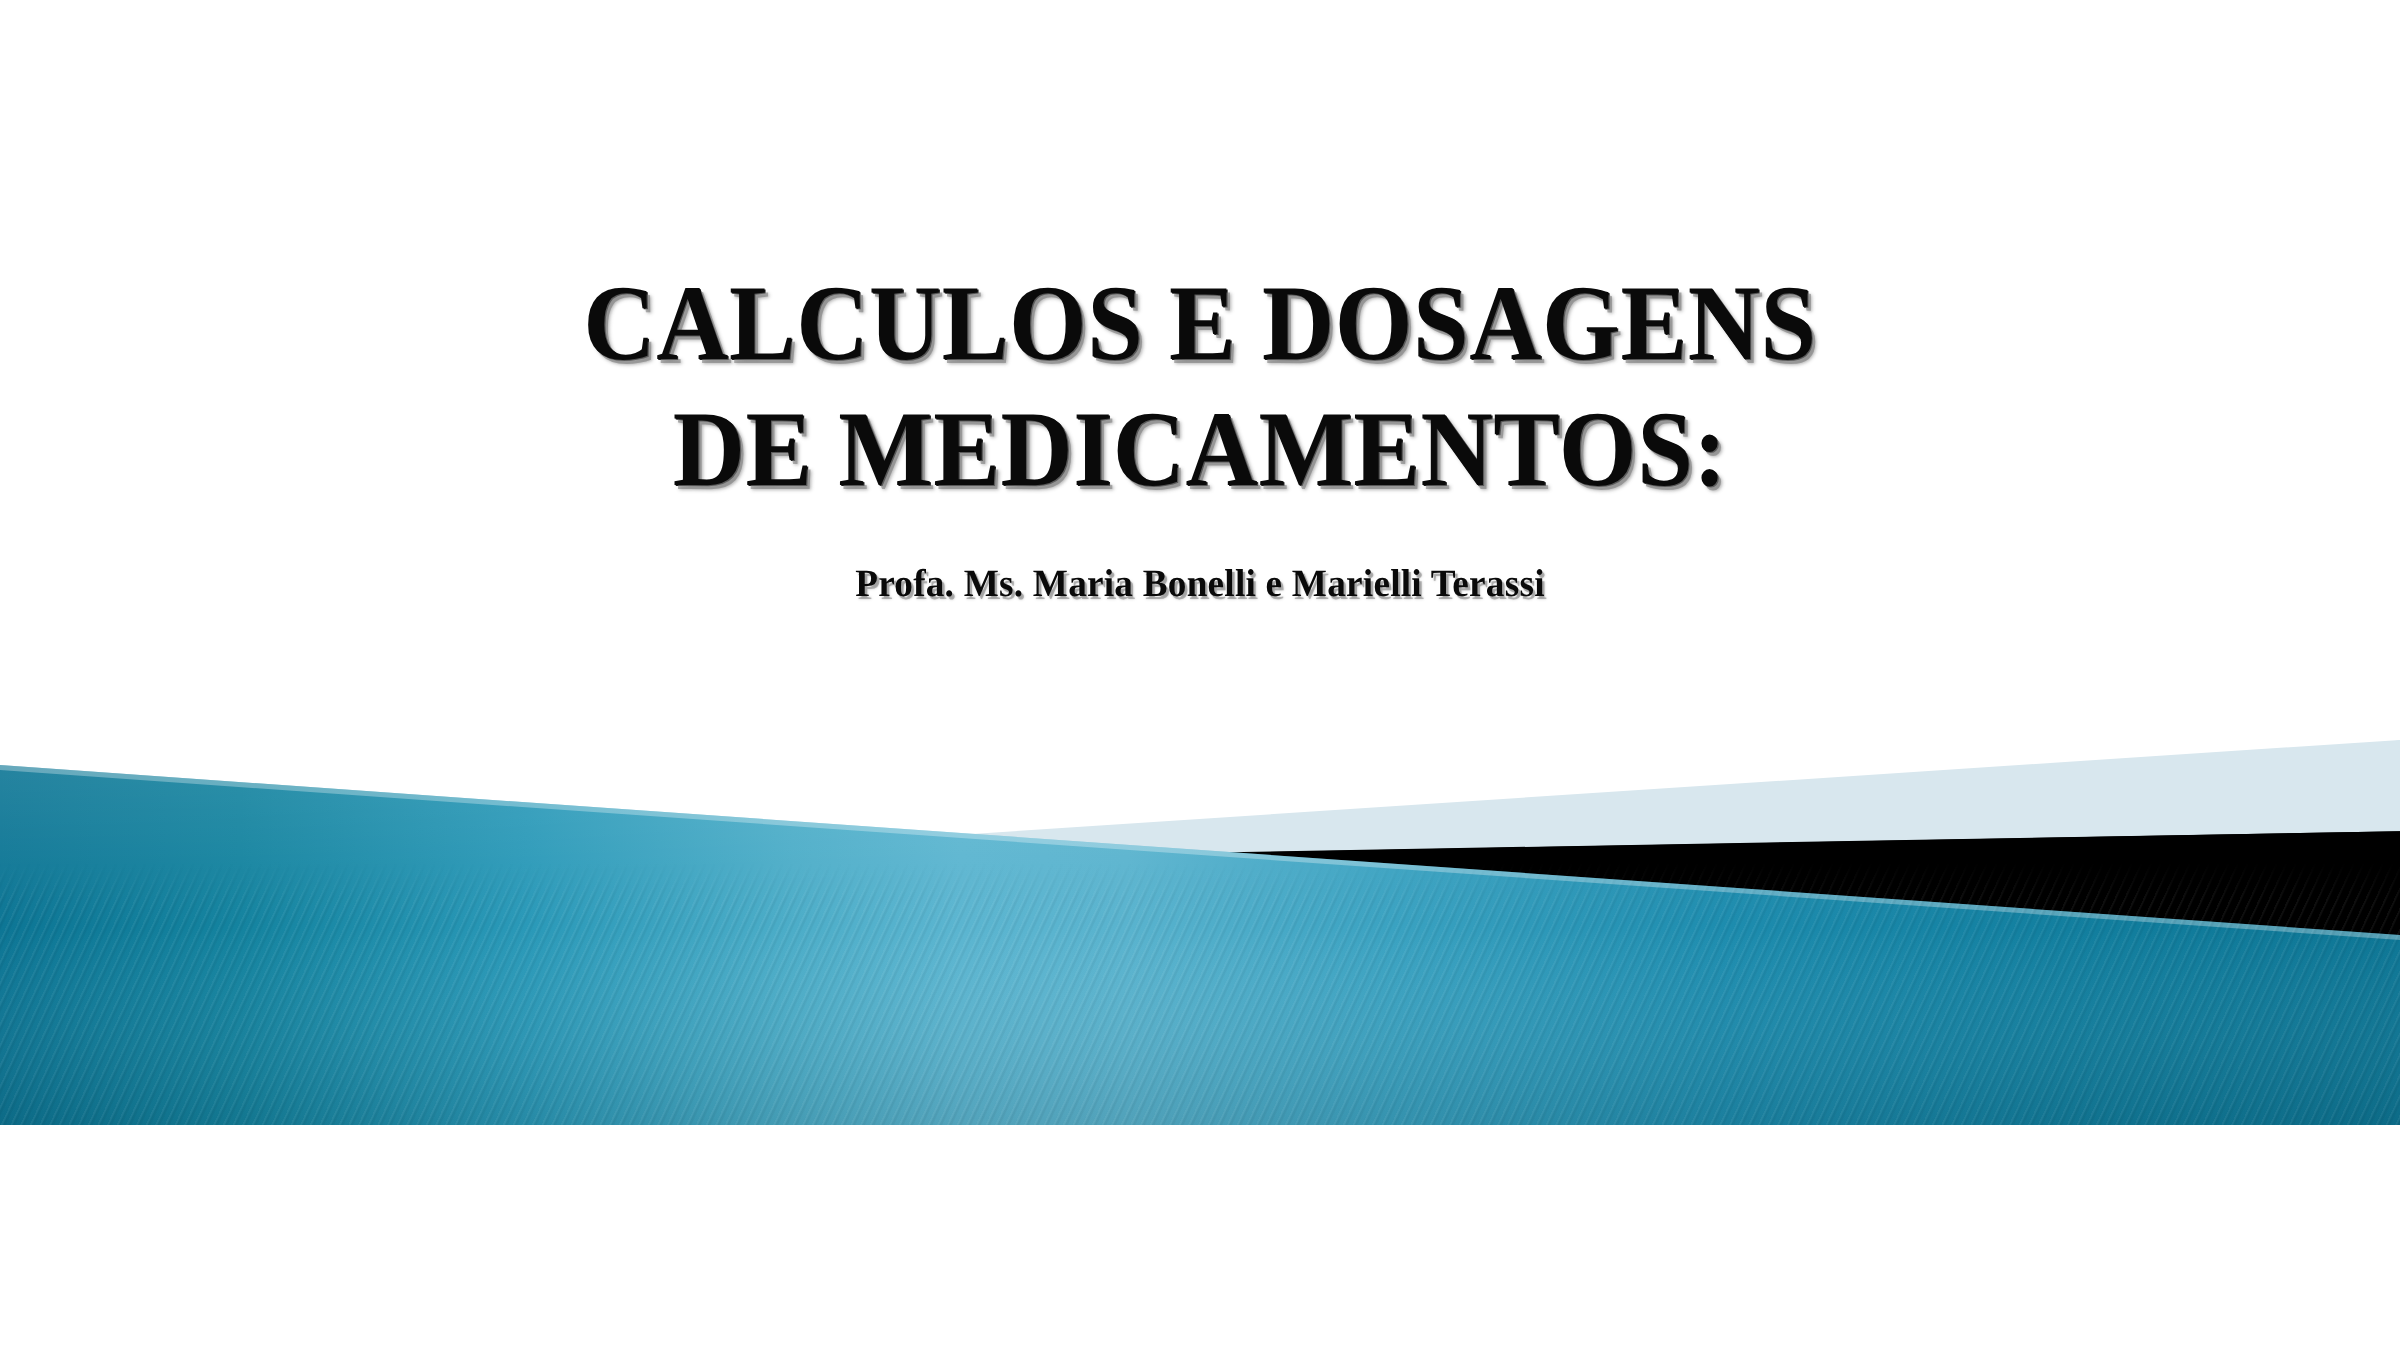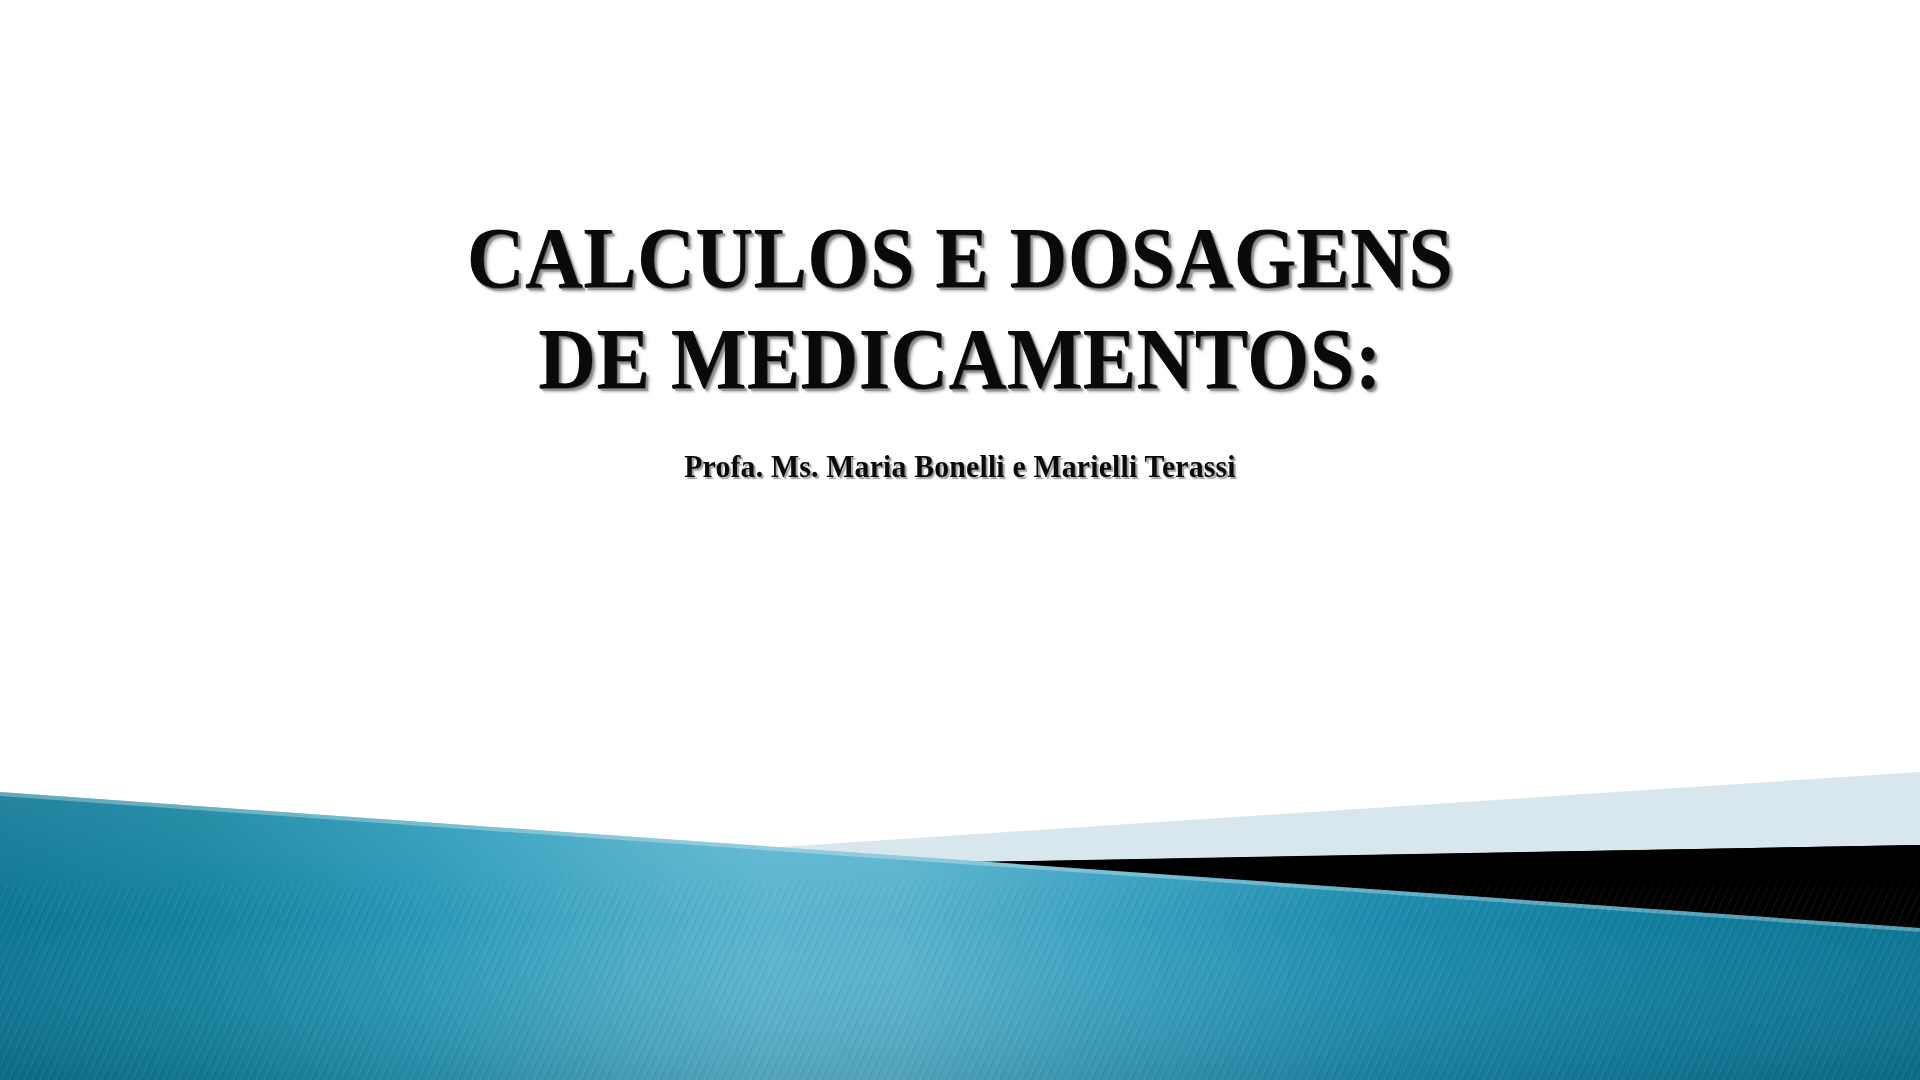--- a/index.html
+++ b/index.html
@@ -7,21 +7,21 @@
     padding: 0;
     background: #ffffff;
   }
   body {
     font-family: "Liberation Serif", serif;
   }
 
   #slide {
     position: relative;
     width: 1920px;
-    height: 1080px;
+    height: 900px;
     background: #ffffff;
     overflow: hidden;
   }
 
   
   #wave-art {
     position: absolute;
     left: 0;
     bottom: 0;
     width: 1920px;

